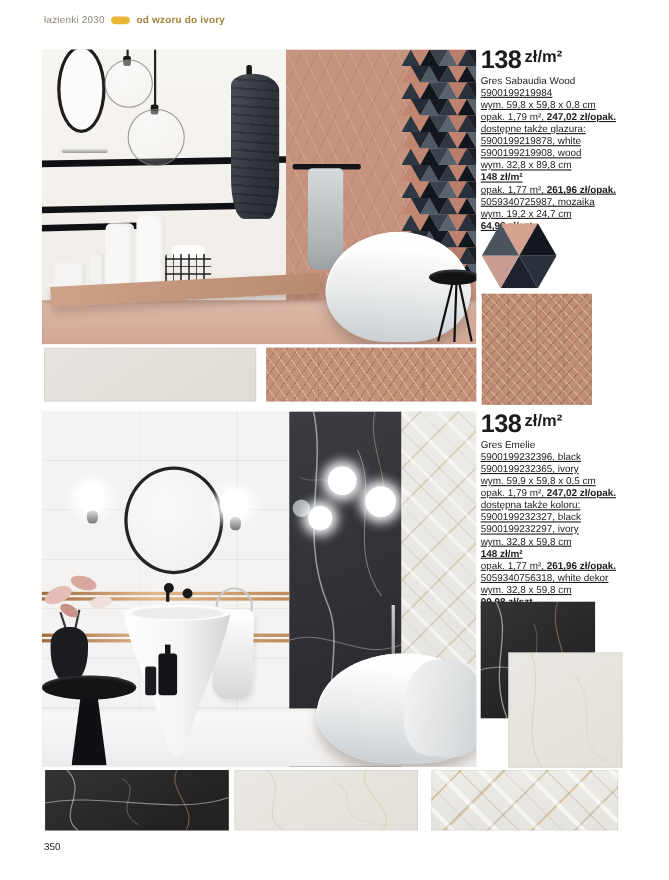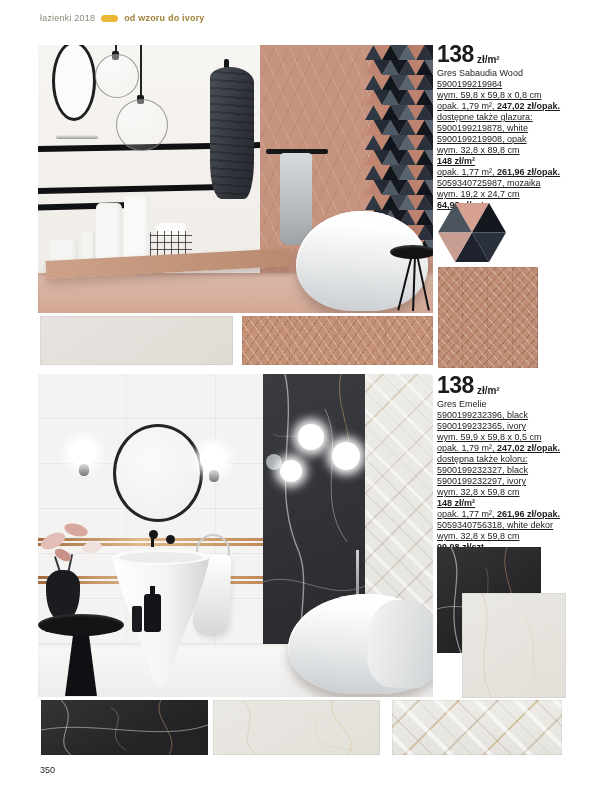--- a/index.html
+++ b/index.html
@@ -5,23 +5,23 @@
   html,body{margin:0;padding:0;background:#ffffff;}
   .page{position:relative;width:608px;height:800px;background:#fff;overflow:hidden;
         font-family:"Liberation Sans", sans-serif;color:#1c1c1c;}
   .abs{position:absolute;}
   
   .hdr-title{font-size:9px;color:#8f887b;letter-spacing:.2px;}
   .hdr-accent{font-size:9px;font-weight:700;color:#a1823a;letter-spacing:.2px;}
   .pill{width:17px;height:7px;border-radius:4px;background:#eab636;}
   
   .prod{width:166px;}
-  .price-row{display:flex;align-items:flex-end;gap:3px;margin-bottom:3px;}
+  .price-row{display:flex;align-items:flex-start;gap:3px;margin-bottom:3px;}
   .price-big{font-size:23px;font-weight:700;letter-spacing:-.5px;line-height:22px;}
-  .price-unit{font-size:10px;font-weight:700;}
+  .price-unit{font-size:15px;font-weight:700;}
   .pname{font-size:9px;font-weight:400;line-height:11px;}
   .pline{font-size:9px;line-height:11px;text-decoration:underline;}
   .pline strong{font-weight:700;}
   .pagenum{font-size:9px;color:#222;}
   
   .photo{overflow:hidden;background:#f5f3f0;}
   .wall1{inset:0;background:linear-gradient(180deg,#f7f5f2 0%,#f1eeea 70%);}
   .floor1{left:0;top:228px;width:395px;height:40px;
           background:linear-gradient(180deg,#dcbaa9,#d3a795);
           box-shadow:inset 0 2px 3px rgba(120,80,60,.2);}
@@ -70,21 +70,21 @@
      repeating-linear-gradient(-45deg, transparent 0 27px, rgba(196,150,70,.45) 27px 28px),
      linear-gradient(180deg,#edebe5,#e5e3dd);}
   svg{display:block;}
 </style>
 </head>
 <body>
 
 <div class="page">
 
   <div class="abs" style="left:40px;top:13px;display:flex;align-items:center;gap:6px;">
-    <span class="hdr-title">łazienki 2018</span>
+    <span class="hdr-title">łazienki 2030</span>
     <span class="pill"></span>
     <span class="hdr-accent">od wzoru do ivory</span>
   </div>
 
   <div class="abs photo" style="left:38px;top:45px;width:395px;height:268px;">
     <div class="abs wall1"></div>
     <div class="abs terra"></div>
 
     <div class="abs" style="left:327px;top:0;width:68px;height:205px;overflow:hidden;">
       <svg width="68" height="210" viewBox="0 0 68 210">
@@ -173,21 +173,21 @@
     <div class="price-row">
       <span class="price-big">138</span>
       <span class="price-unit">zł/m²</span>
     </div>
     <div class="pname">Gres Sabaudia Wood</div>
     <div class="pline"><span>5900199219984</span><span></span><strong></strong></div>
     <div class="pline"><span>wym. 59,8 x 59,8 x 0,8 cm</span><span></span><strong></strong></div>
     <div class="pline"><span></span><span>opak. 1,79 m², </span><strong>247,02 zł/opak.</strong></div>
     <div class="pline"><span>dostępne także glazura:</span><span></span><strong></strong></div>
     <div class="pline"><span>5900199219878, white</span><span></span><strong></strong></div>
-    <div class="pline"><span>5900199219908, opak</span><span></span><strong></strong></div>
+    <div class="pline"><span>5900199219908, wood</span><span></span><strong></strong></div>
     <div class="pline"><span>wym. 32,8 x 89,8 cm</span><span></span><strong></strong></div>
     <div class="pline"><span></span><span></span><strong>148 zł/m²</strong></div>
     <div class="pline"><span></span><span>opak. 1,77 m², </span><strong>261,96 zł/opak.</strong></div>
     <div class="pline"><span>5059340725987, mozaika</span><span></span><strong></strong></div>
     <div class="pline"><span>wym. 19,2 x 24,7 cm</span><span></span><strong></strong></div>
     <div class="pline"><span></span><span></span><strong>64,98 zł/szt.</strong></div>
   </div>
 
   <div class="abs sw sw-gray" style="left:40px;top:316px;width:193px;height:49px;"></div>
   <div class="abs sw sw-chevron" style="left:242px;top:316px;width:191px;height:49px;"></div>

